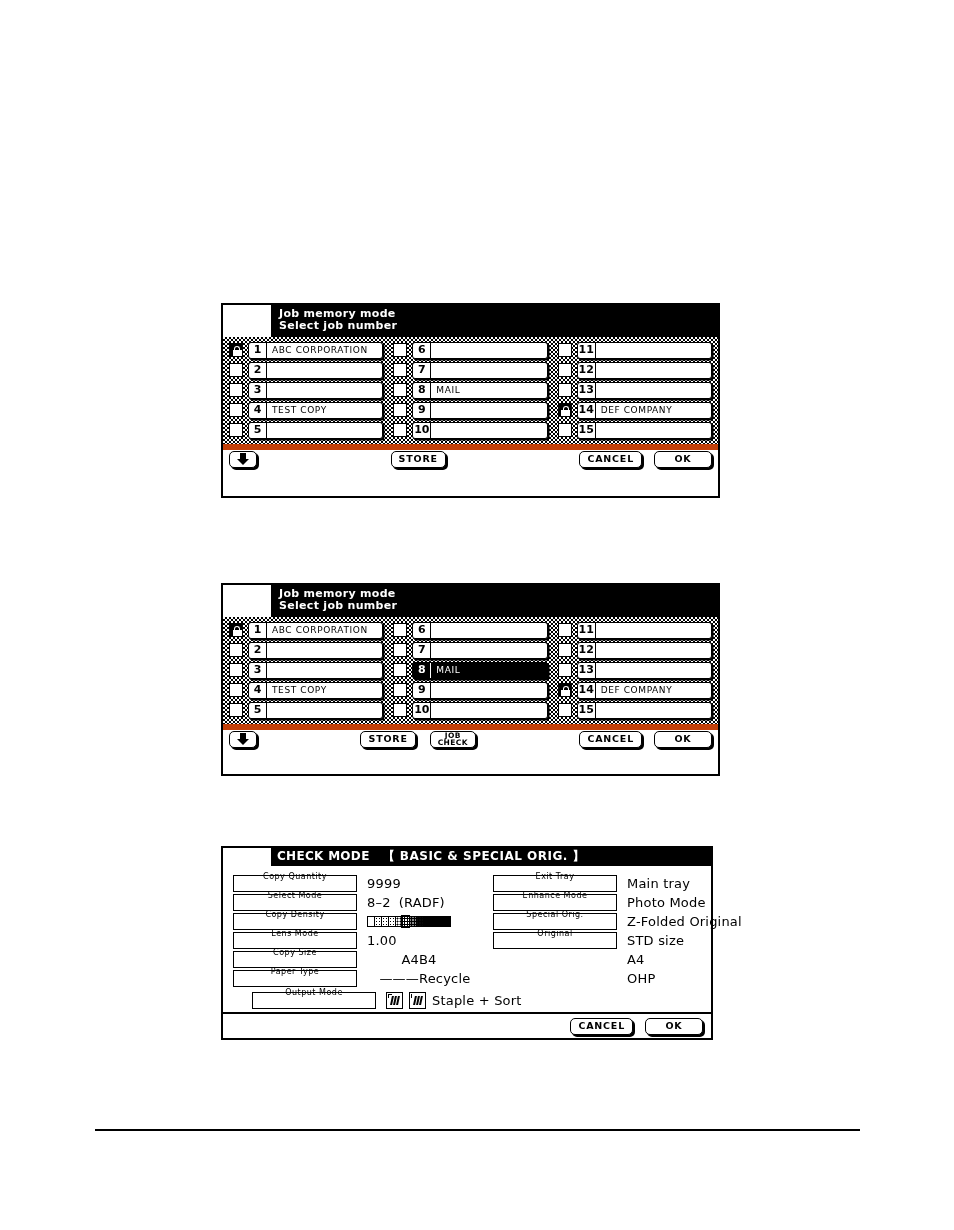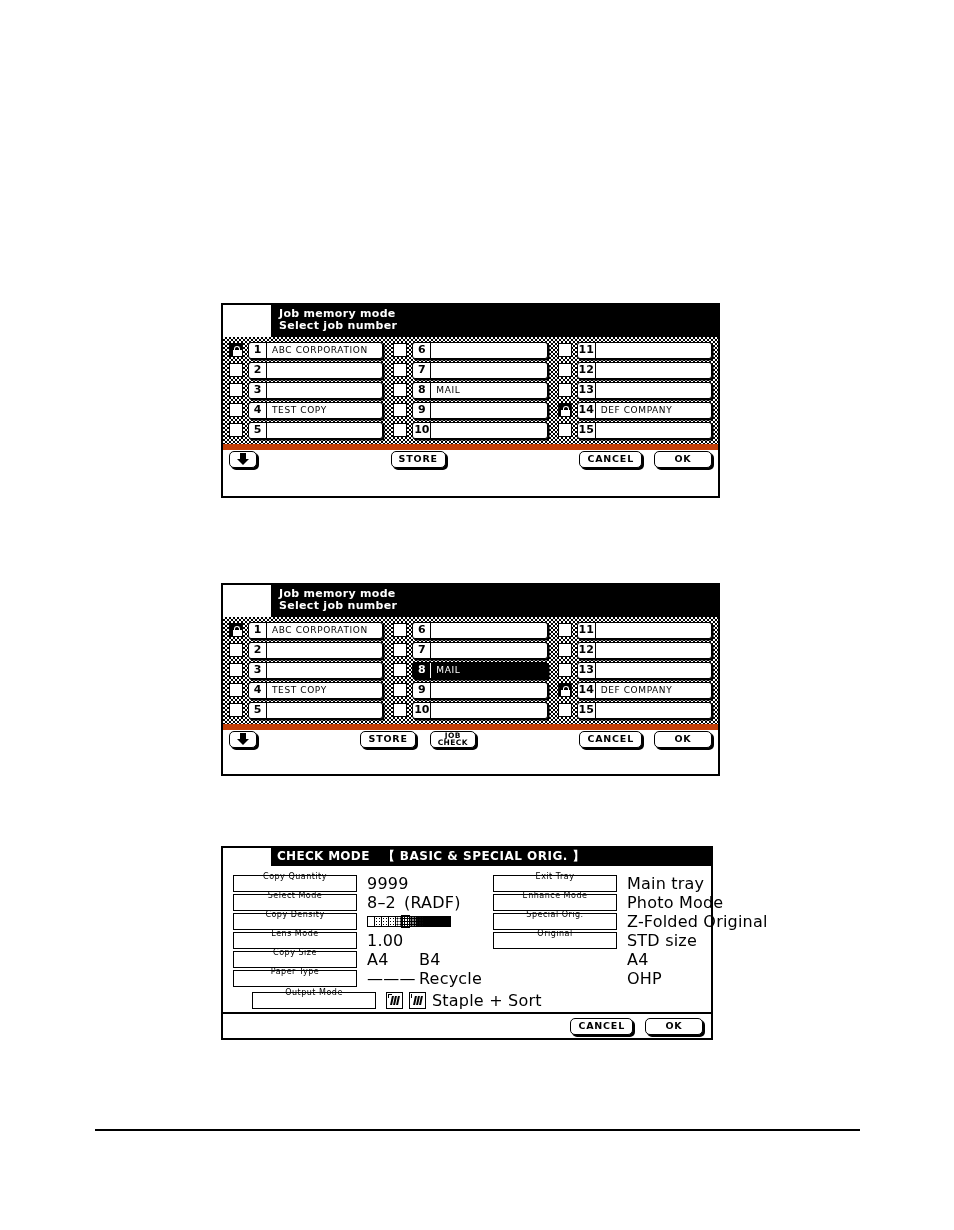--- a/index.html
+++ b/index.html
@@ -229,25 +229,26 @@
     display: flex;
     align-items: center;
     justify-content: center;
     font-size: 8px;
     letter-spacing: 0.5px;
     background: #ffffff;
     padding-bottom: 15px;
   }
   .cm-val {
     padding-left: 10px;
-    font-size: 16px;
+    font-size: 13px;
     letter-spacing: 0.2px;
     white-space: nowrap;
     display: flex;
     align-items: center;
+    text-align: right;
   }
   .cm-val .sub {
     display: inline-block;
     min-width: 52px;
   }
   .cm-val .paren { margin-left: 8px; }
 
   
   .density {
     display: flex;

